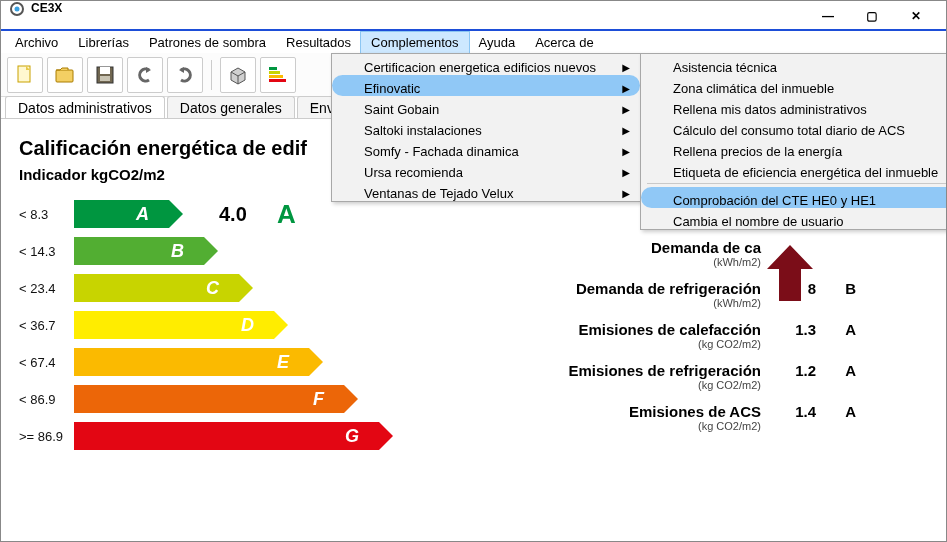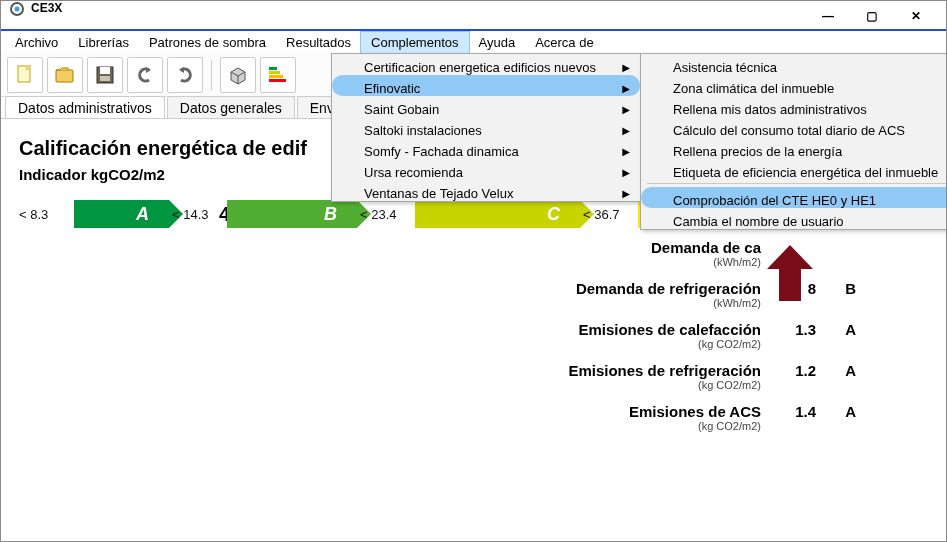--- a/index.html
+++ b/index.html
@@ -13,21 +13,21 @@
   .menu-item { padding: 3px 10px; font-size: 13px; cursor: default; }
   .menu-item.open { background: #cde8ff; outline: 1px solid #8cc6f3; }
   .toolbar { height: 44px; display: flex; align-items: center; padding: 0 6px; gap: 4px; border-bottom: 1px solid #dcdcdc; background: #fcfcfc; }
   .tbtn { width: 36px; height: 36px; border: 1px solid #ccc; background: #fff; border-radius: 2px; display: flex; align-items: center; justify-content: center; }
   .tabbar { height: 22px; display: flex; align-items: flex-end; padding: 0 4px; border-bottom: 1px solid #ccc; gap: 2px; }
   .tab { padding: 3px 12px 2px 12px; font-size: 14px; background: #f4f4f4; border: 1px solid #ccc; border-bottom: none; border-radius: 3px 3px 0 0; }
   .tab.active { background: #fff; }
   .content { position: relative; padding: 18px; }
   .heading { font-size: 20px; font-weight: bold; margin-bottom: 6px; }
   .subheading { font-size: 15px; font-weight: bold; margin-bottom: 14px; }
-  .chart-area { display: flex; flex-direction: row; gap: 3px; }
+  .chart-area { display: flex; flex-direction: column; gap: 3px; }
   .bar-row { display: flex; align-items: center; height: 34px; position: relative; }
   .threshold { width: 55px; font-size: 13px; color: #111; }
   .bar { height: 28px; position: relative; display: flex; align-items: center; justify-content: flex-end; padding-right: 20px; color: #fff; font-weight: bold; font-style: italic; font-size: 18px; }
   .bar::after { content: ""; position: absolute; right: -14px; top: 0; border-left: 14px solid; border-top: 14px solid transparent; border-bottom: 14px solid transparent; }
   .barA { background:#009640; width:95px; } .barA::after{border-left-color:#009640;}
   .barB { background:#52ae32; width:130px; } .barB::after{border-left-color:#52ae32;}
   .barC { background:#c8d400; width:165px; } .barC::after{border-left-color:#c8d400;}
   .barD { background:#ffed00; width:200px; } .barD::after{border-left-color:#ffed00;}
   .barE { background:#fbba00; width:235px; } .barE::after{border-left-color:#fbba00;}
   .barF { background:#ec6608; width:270px; } .barF::after{border-left-color:#ec6608;}

